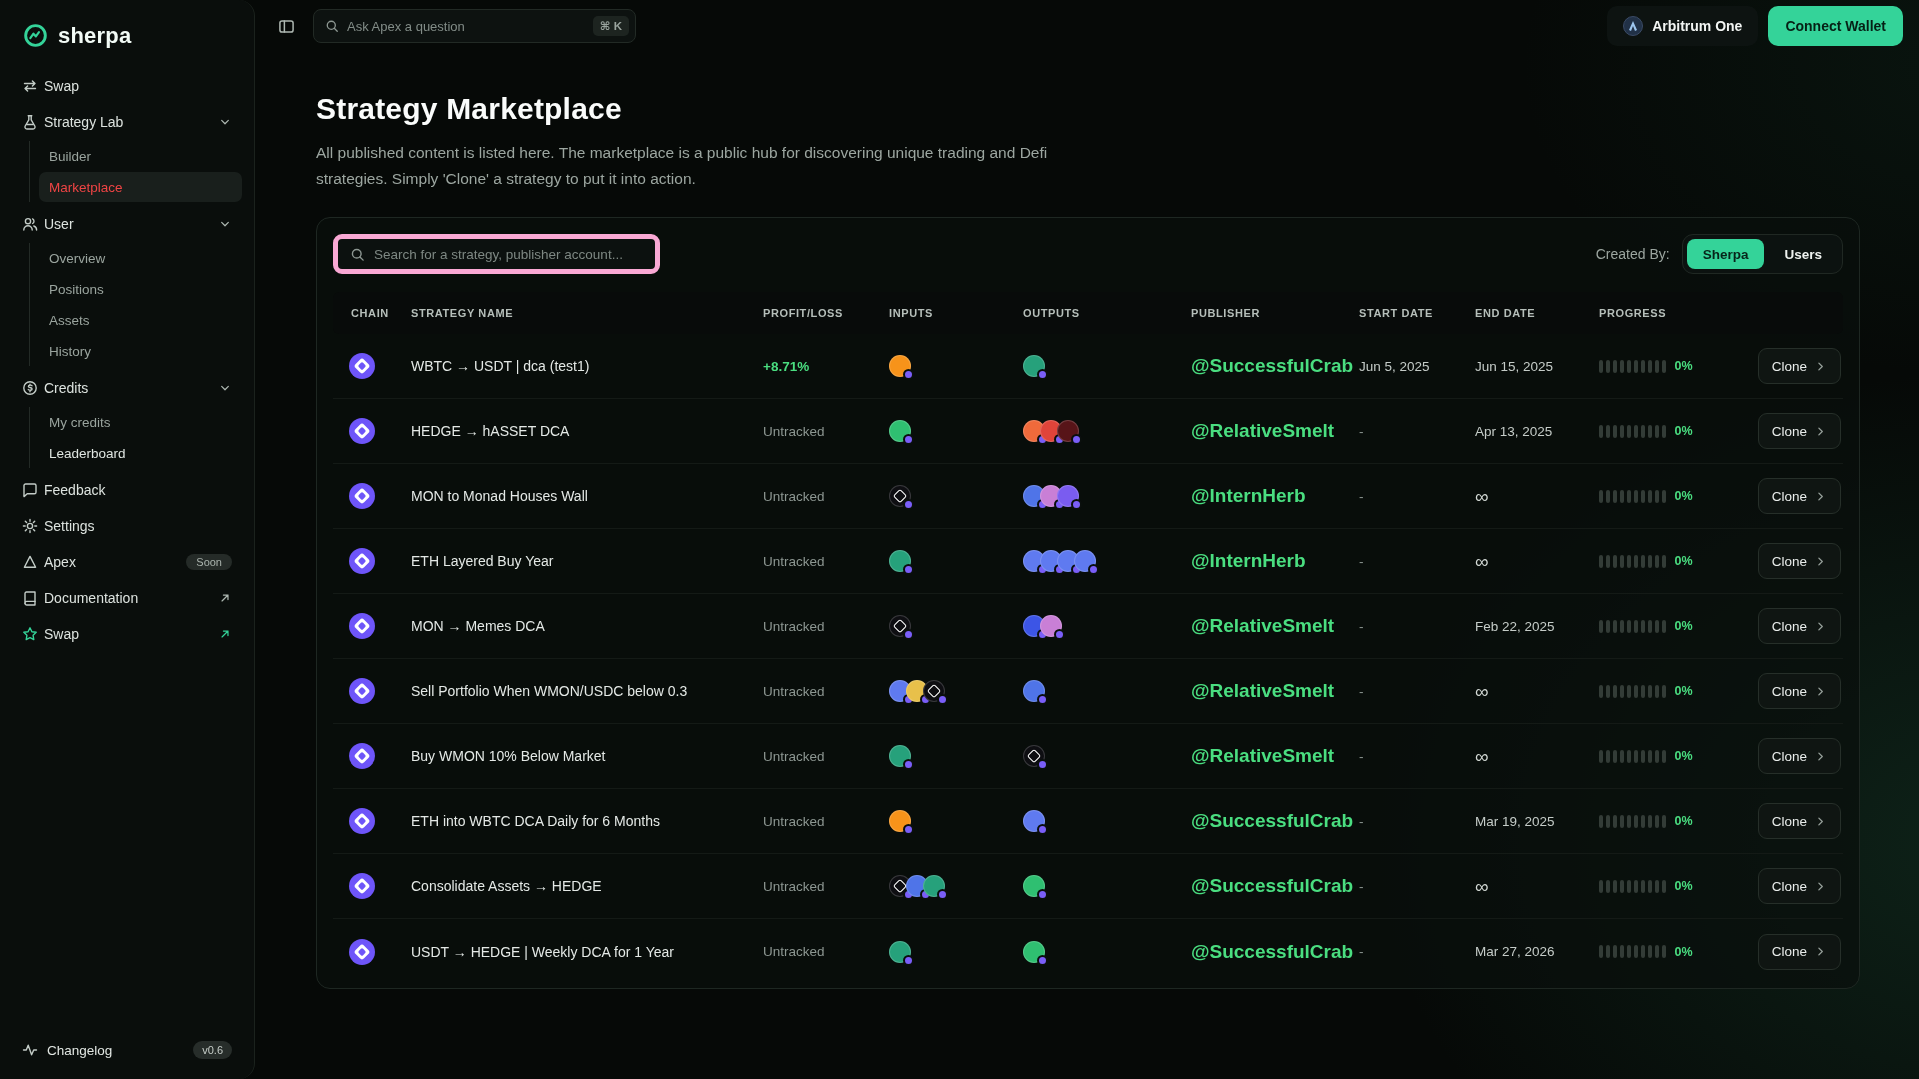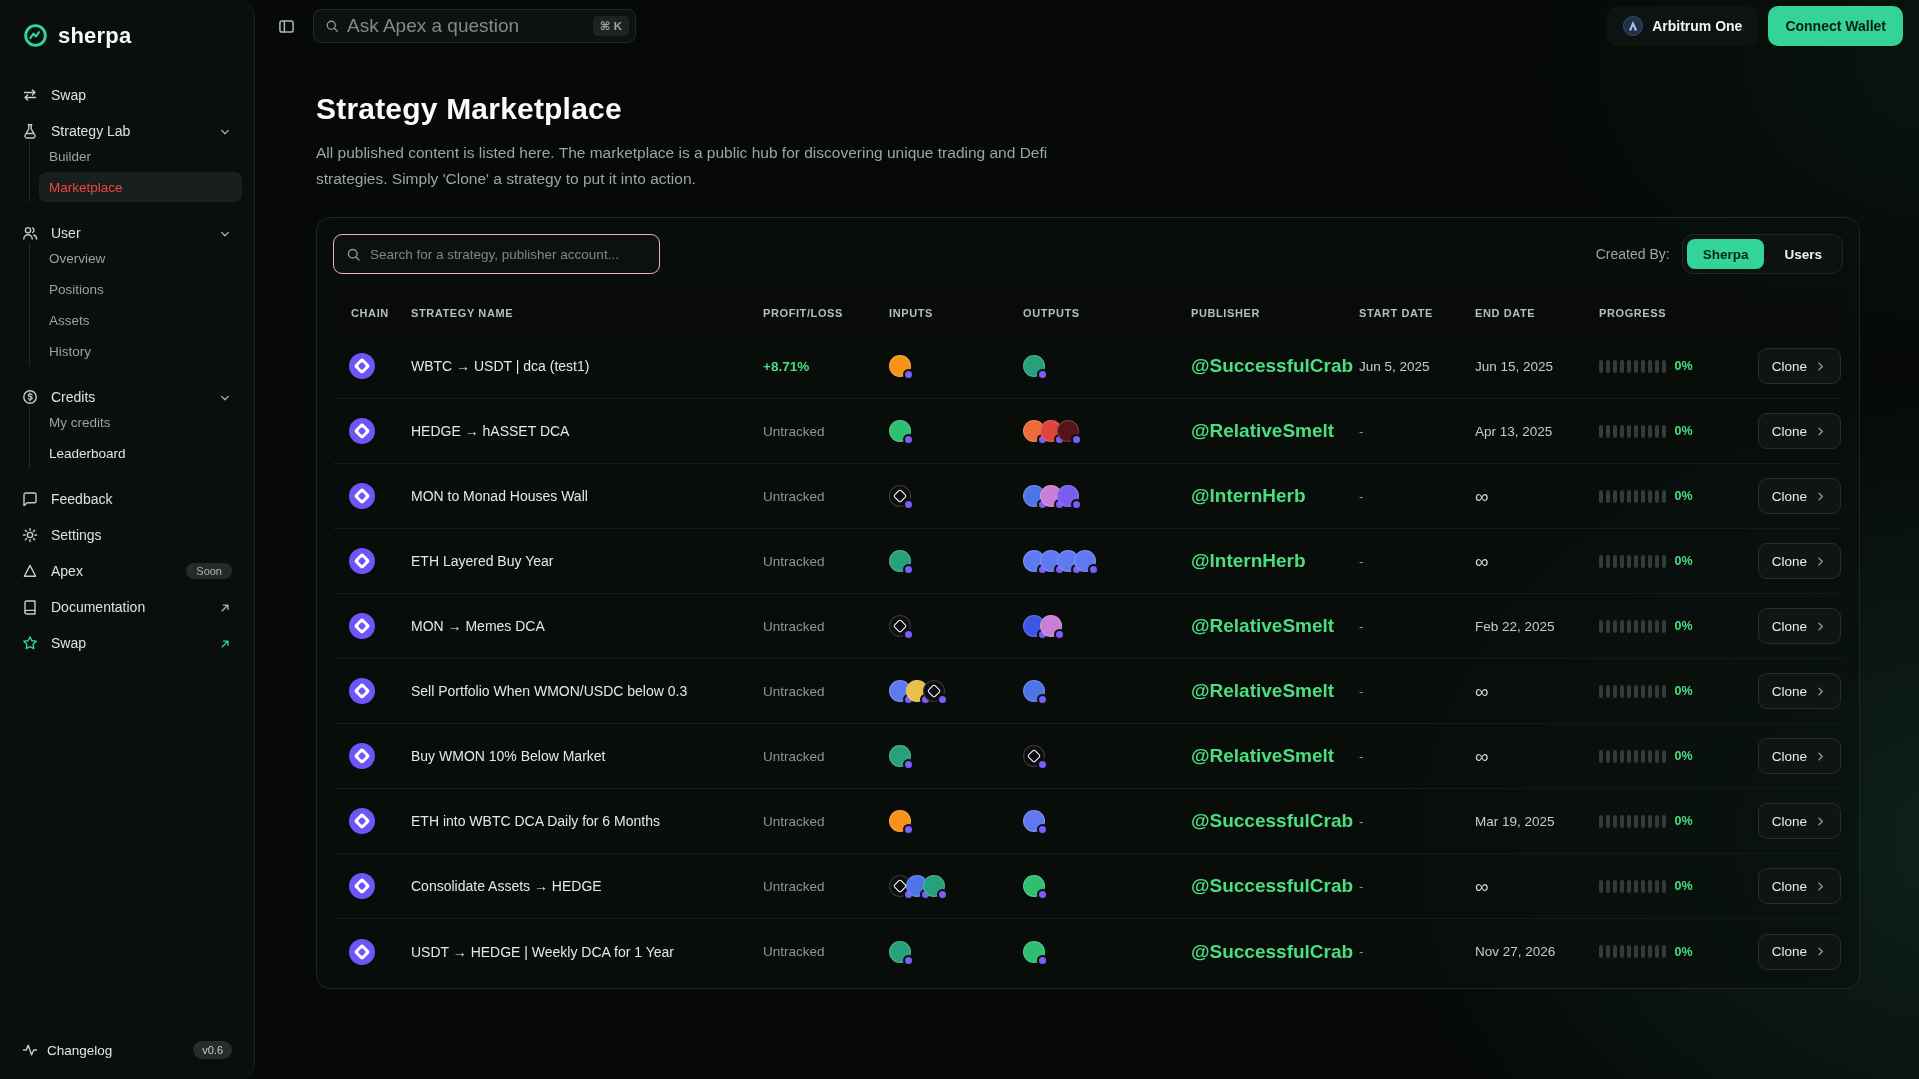--- a/index.html
+++ b/index.html
@@ -7,21 +7,21 @@
 html,body{width:1919px;height:1079px}
 body{overflow:hidden;color:#e9edeb;display:flex;background:
  radial-gradient(1000px 760px at 104% 78%, rgba(32,94,66,.30), transparent 62%),
  radial-gradient(760px 520px at 103% 6%, rgba(26,80,56,.16), transparent 60%),
  #060907}
 
 .sidebar{width:255px;flex:none;height:100%;background:#0a0e0c;border-right:1px solid #1b221d;border-radius:0 16px 16px 0;padding:14px 12px 12px;display:flex;flex-direction:column}
 .logo{display:flex;align-items:center;gap:9px;padding:8px 10px 20px}
 .logo svg{width:27px;height:27px}
 .logo-text{font-size:22px;font-weight:700;color:#f2fbf6;letter-spacing:.2px}
-.nav-item{display:flex;align-items:flex-end;gap:13px;height:34px;margin-bottom:2px;padding:0 10px;border-radius:8px;color:#dde3df;font-size:14px;cursor:pointer}
+.nav-item{display:flex;align-items:center;gap:6px;height:34px;margin-bottom:2px;padding:0 10px;border-radius:8px;color:#dde3df;font-size:14px;cursor:pointer}
 .nav-item .nico{width:16px;height:16px;display:flex;color:#c3ccc7}
 .nav-item svg{width:16px;height:16px;fill:none;stroke:currentColor;stroke-width:1.4;stroke-linecap:round;stroke-linejoin:round}
 .nav-item .nlabel{flex:1}
 .nav-item .chev,.nav-item .ext{width:14px;height:14px;color:#aeb8b2;display:flex}
 .nav-item .chev svg,.nav-item .ext svg{width:14px;height:14px}
 .nav-item.hl .nico,.nav-item.hl .ext{color:var(--accent-button)}
 .soon-badge{background:#252b28;color:#aab3ad;font-size:11px;padding:2px 10px;border-radius:999px}
 .sub{margin:0 0 5px 17px;border-left:1px solid #232a26;padding-left:9px}
 .sub-item{height:30px;display:flex;align-items:center;padding:0 10px;border-radius:7px;color:#9aa49e;font-size:13.5px;margin-bottom:1px;cursor:pointer}
 .sub-item.bright{color:#e0e6e2}
@@ -30,34 +30,34 @@
 .changelog .nico{width:16px;height:16px;display:flex;color:#c3ccc7}
 .changelog svg{width:16px;height:16px;fill:none;stroke:currentColor;stroke-width:1.4;stroke-linecap:round;stroke-linejoin:round}
 .ver-badge{margin-left:auto;background:#272d2a;color:#c6cdc8;font-size:11px;padding:3px 9px;border-radius:999px}
 
 .main{flex:1;display:flex;flex-direction:column;min-width:0}
 .topbar{height:52px;display:flex;align-items:center;gap:13px;padding:0 16px 0 17px}
 .icon-btn{width:28px;height:28px;display:flex;align-items:center;justify-content:center;background:none;border:0;color:#aeb8b2;cursor:pointer}
 .icon-btn svg{width:17px;height:17px;fill:none;stroke:currentColor;stroke-width:1.4;stroke-linecap:round;stroke-linejoin:round}
 .ask{width:323px;height:34px;display:flex;align-items:center;gap:8px;padding:0 6px 0 11px;background:#0d1210;border:1px solid #222a25;border-radius:8px}
 .ask svg{width:14px;height:14px;fill:none;stroke:#8d9792;stroke-width:1.5;stroke-linecap:round}
-.ask input{flex:1;min-width:0;background:none;border:0;outline:0;color:#a3a3a3;font-size:19px}
+.ask input{flex:1;min-width:0;background:none;border:0;outline:0;color:#a3a3a3;font-size:13px}
 .ask input::placeholder{color:#828c87}
 .kbd{background:#1d2420;border-radius:5px;color:#9ba59f;font-size:11.5px;padding:3px 7px;font-weight:600}
 .tb-right{margin-left:auto;display:flex;gap:10px;align-items:center}
 .network{height:40px;display:flex;align-items:center;gap:9px;padding:0 16px;background:#0d1311;border:0;border-radius:10px;color:#f2f5f3;font-size:14px;font-weight:700;cursor:pointer}
 .network svg{width:20px;height:20px}
 .connect{height:40px;padding:0 17px;background:var(--accent-button);border:0;border-radius:10px;color:#062015;font-size:14px;font-weight:700;cursor:pointer}
 
 .content{padding:40px 59px 0 61px}
 .page-title{font-size:30px;font-weight:700;color:#fafcfb;letter-spacing:.2px}
 .page-desc{margin-top:14px;max-width:780px;font-size:15.5px;line-height:1.65;color:#9ca6a0}
 .card{margin-top:26px;background:rgba(10,15,13,.72);border:1px solid #1e2722;border-radius:14px;padding:16px 16px 4px}
 .card-top{display:flex;align-items:center;margin-bottom:18px}
-.strategy-search{width:327px;height:40px;display:flex;align-items:center;gap:9px;padding:0 12px;background:#0c110f;border:1px solid #f9a8d4;border-radius:9px}
+.strategy-search{width:327px;height:40px;display:flex;align-items:center;gap:9px;padding:0 12px;background:#0c110f;border:5px solid #f9a8d4;border-radius:9px}
 .strategy-search svg{width:15px;height:15px;fill:none;stroke:#8d9792;stroke-width:1.5;stroke-linecap:round}
 .strategy-search input{flex:1;min-width:0;background:none;border:0;outline:0;color:#e9edeb;font-size:13.5px}
 .strategy-search input::placeholder{color:#7e8883}
 .created-by{margin-left:auto;display:flex;align-items:center;gap:12px}
 .cb-label{font-size:14px;color:#9ca6a0}
 .segment{display:flex;gap:4px;background:#0c1210;border:1px solid #202823;border-radius:11px;padding:4px}
 .seg-btn{height:30px;padding:0 16px;border:0;background:transparent;border-radius:8px;color:#eef2ef;font-size:13.5px;font-weight:600;cursor:pointer}
 .seg-btn.on{background:var(--accent-button);color:#07251a}
 
 .grid{display:grid;grid-template-columns:78px 352px 126px 134px 168px 168px 116px 124px 142px minmax(0,1fr);align-items:center}
@@ -773,21 +773,21 @@
                 <i class="tbadge"></i>
               </span>
             </div>
             <div class="tokens">
               <span class="token" style="background: rgb(47, 191, 113);">
                 <i class="tbadge"></i>
               </span>
             </div>
             <div><a class="pub">@SuccessfulCrab</a></div>
             <div class="date dash">-</div>
-            <div class="date">Nov 27, 2026</div>
+            <div class="date">Mar 27, 2026</div>
             <div class="prog">
               <span class="bars">
                 <i></i>
                 <i></i>
                 <i></i>
                 <i></i>
                 <i></i>
                 <i></i>
                 <i></i>
                 <i></i>

